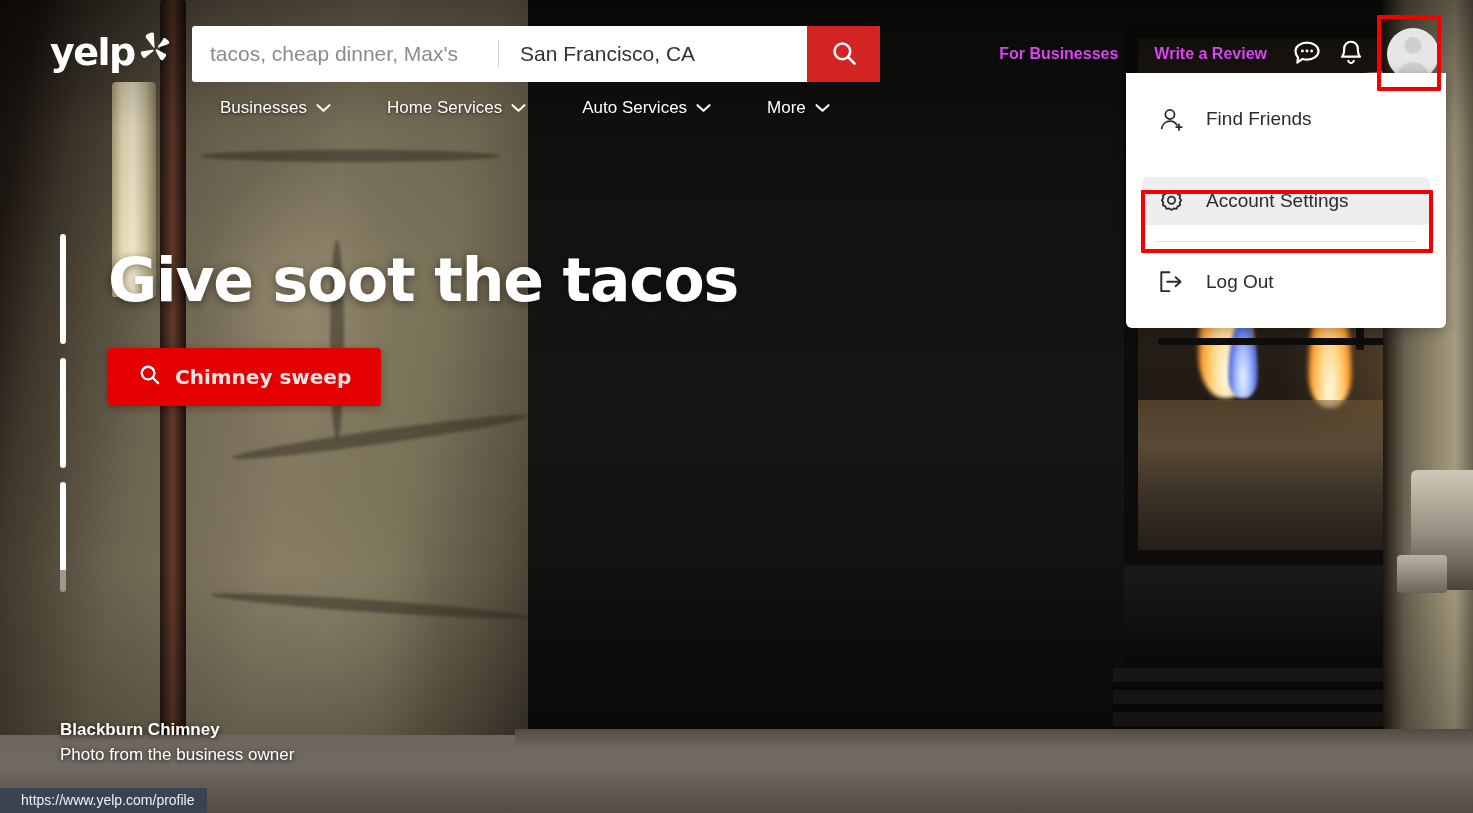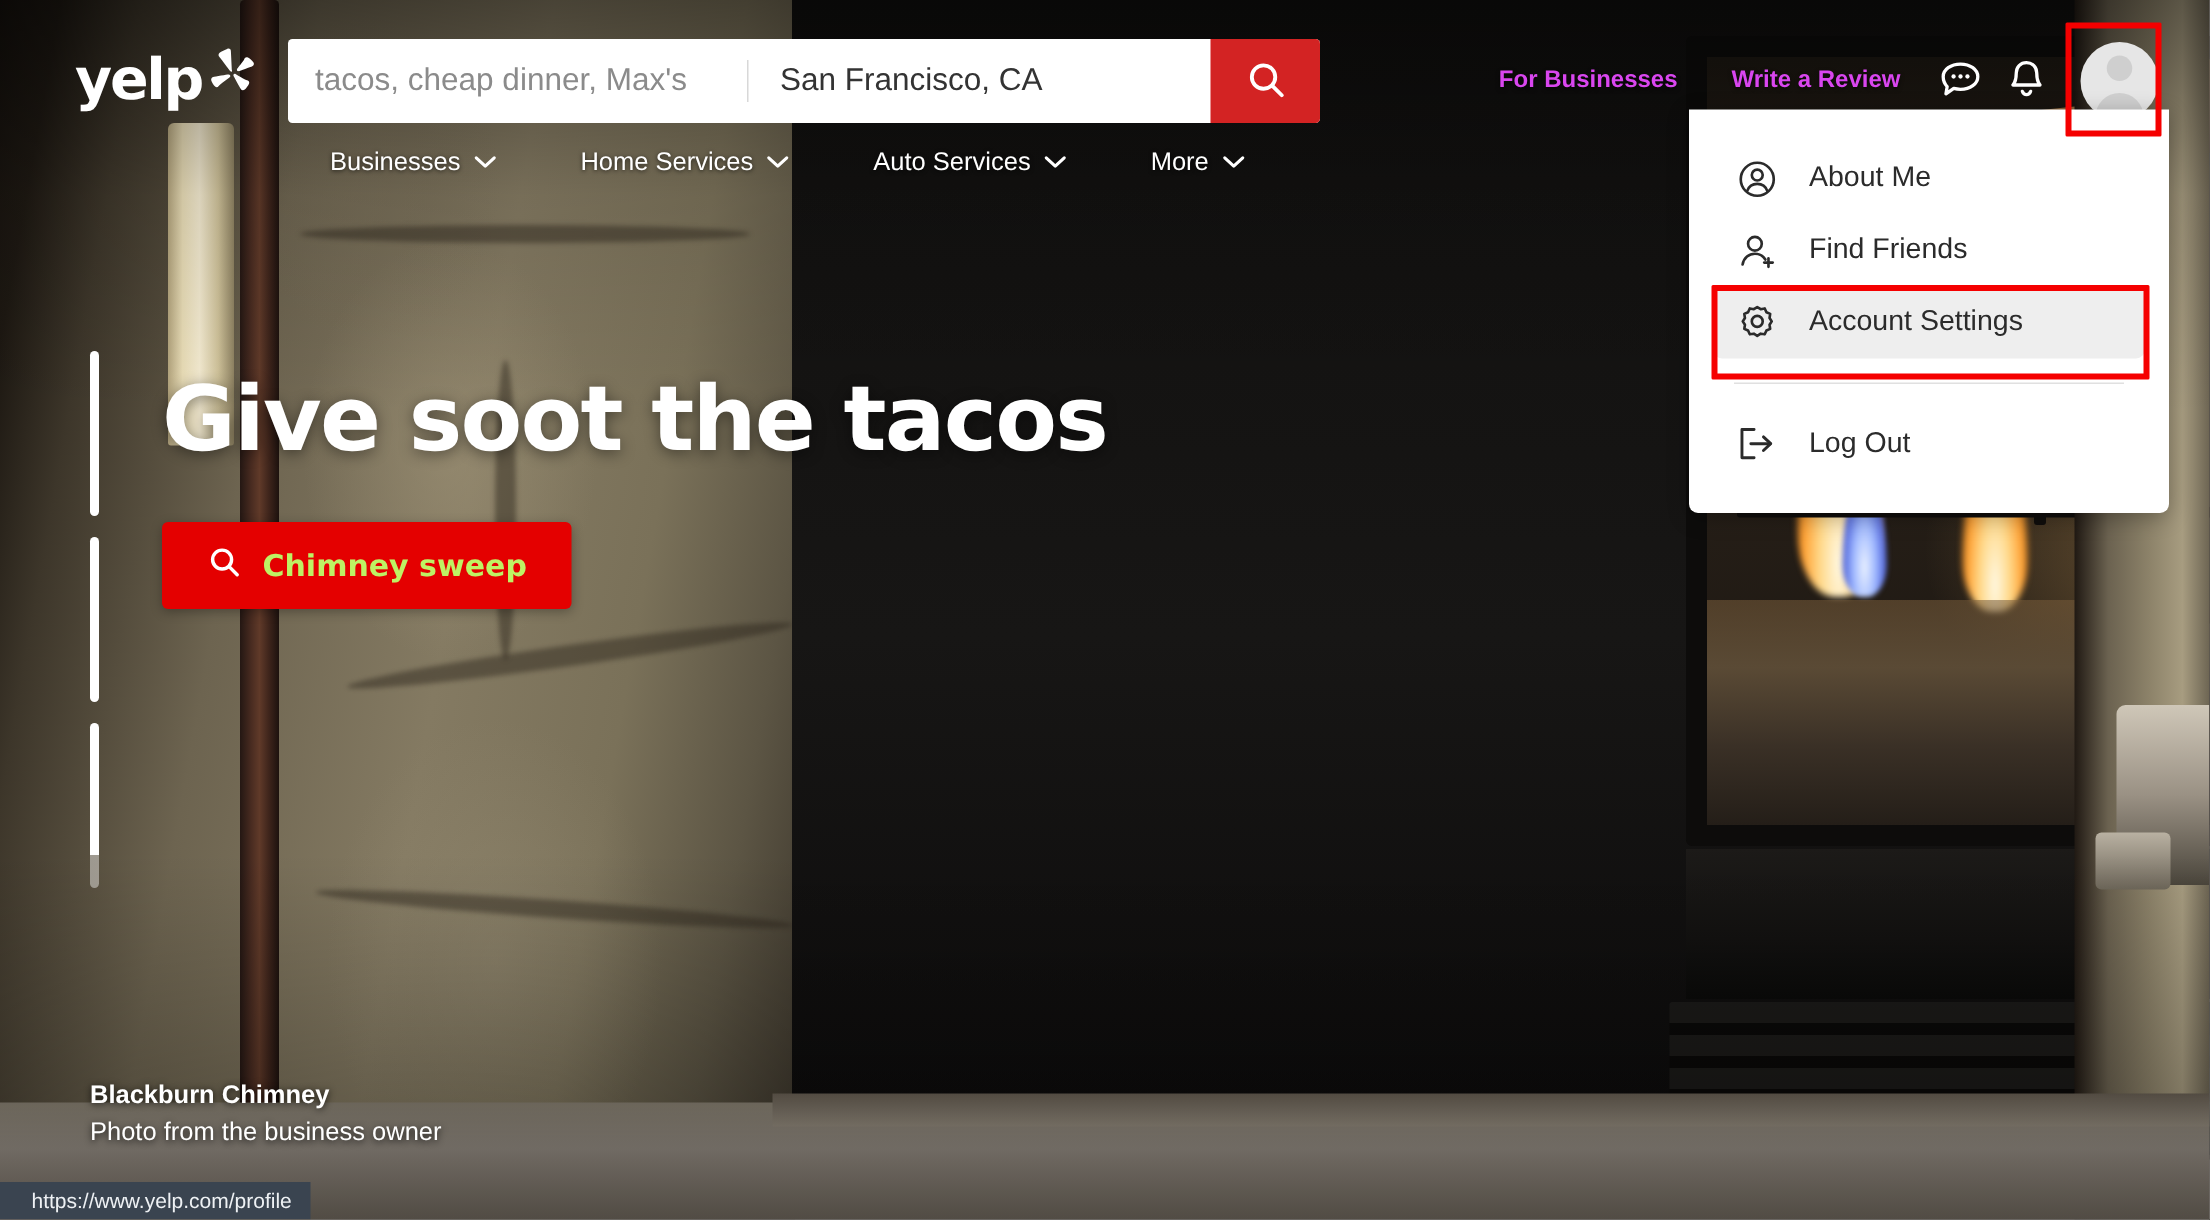--- a/index.html
+++ b/index.html
@@ -234,21 +234,21 @@
     position: absolute; left: 108px; top: 247px; z-index: 15;
     color: #fff; font-size: 60px; font-weight: 700; letter-spacing: -1.2px;
     font-family: "DejaVu Sans", sans-serif;
     text-shadow: 0 2px 10px rgba(0,0,0,.45);
     line-height: 1.1;
   }
   .hero-cta {
     position: absolute; left: 108px; top: 348px; z-index: 15;
     height: 58px; background: #e40000; border: none; border-radius: 4px;
     display: flex; align-items: center; gap: 14px; padding: 0 30px;
-    color: #bef264; font-size: 20px; font-weight: 700; cursor: pointer;
+    color: #e5e5e5; font-size: 20px; font-weight: 700; cursor: pointer;
     font-family: "DejaVu Sans", sans-serif;
     box-shadow: 0 2px 8px rgba(0,0,0,.3);
   }
 
   .photo-credit {
     position: absolute; left: 60px; top: 718px; z-index: 15;
     color: #fff; text-shadow: 0 1px 5px rgba(0,0,0,.8);
   }
   .pc-name { font-size: 17px; font-weight: 700; line-height: 1.45; }
   .pc-sub  { font-size: 17px; font-weight: 400; line-height: 1.45; }
@@ -259,21 +259,21 @@
     background: #fff; border-radius: 0 0 6px 6px; z-index: 40;
     box-shadow: 0 3px 14px rgba(0,0,0,.28);
     padding: 22px 0 22px 0;
   }
   .menu-item {
     display: flex; align-items: center; gap: 20px;
     height: 48px; margin: 0 16px; padding: 0 14px;
     border-radius: 6px; cursor: pointer;
     color: #2b2b2b; font-size: 19px;
   }
-  .menu-item.active { background: #eeeeee; }
+  .menu-item.active { background: #eeeeee; margin-top: 34px; }
   .menu-icon { width: 30px; display: flex; align-items: center; justify-content: center; }
   .menu-sep {
     height: 1px; background: #e0e0e0; margin: 16px 30px 16px 30px;
   }
 
   
   .annot {
     position: absolute; border: 4px solid #f50000; z-index: 60;
     pointer-events: none; border-radius: 1px;
   }
@@ -453,30 +453,20 @@
       <span class="chev">
         <svg width="15" height="10" viewBox="0 0 16 10" fill="none" stroke="#fff" stroke-width="2.2" stroke-linecap="round" stroke-linejoin="round">
             <path d="M1.6 2 L8 8 L14.4 2"></path>
           </svg>
       </span>
     </div>
   </div>
 
   <div class="dropdown">
 
-    <div class="menu-item">
-      <span class="menu-icon">
-        <svg width="27" height="27" viewBox="0 0 26 26" fill="none" stroke="#2b2b2b" stroke-width="1.7">
-          <circle cx="13" cy="13" r="10.6"></circle>
-          <circle cx="13" cy="10.3" r="3.5"></circle>
-          <path d="M6.5 20.6 C7.6 17.6 10.1 16.0 13 16.0 C15.9 16.0 18.4 17.6 19.5 20.6" stroke-linecap="round"></path>
-        </svg>
-      </span>
-      <span>About Me</span>
-    </div>
 
     <div class="menu-item">
       <span class="menu-icon">
         <svg width="27" height="27" viewBox="0 0 26 26" fill="none" stroke="#2b2b2b" stroke-width="1.7" stroke-linecap="round">
           <circle cx="11.5" cy="8.2" r="4.4"></circle>
           <path d="M3.6 21.5 C4.4 17.2 7.7 14.6 11.5 14.6 C14.3 14.6 16.8 16.0 18.2 18.3"></path>
           <line x1="20.2" y1="17.6" x2="20.2" y2="23.0"></line>
           <line x1="17.5" y1="20.3" x2="22.9" y2="20.3"></line>
         </svg>
       </span>

